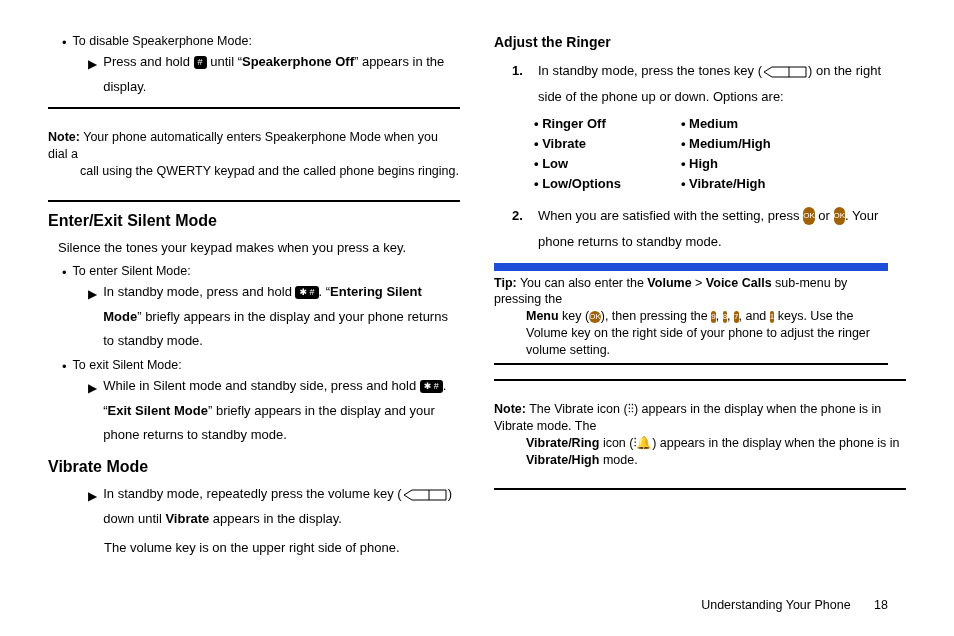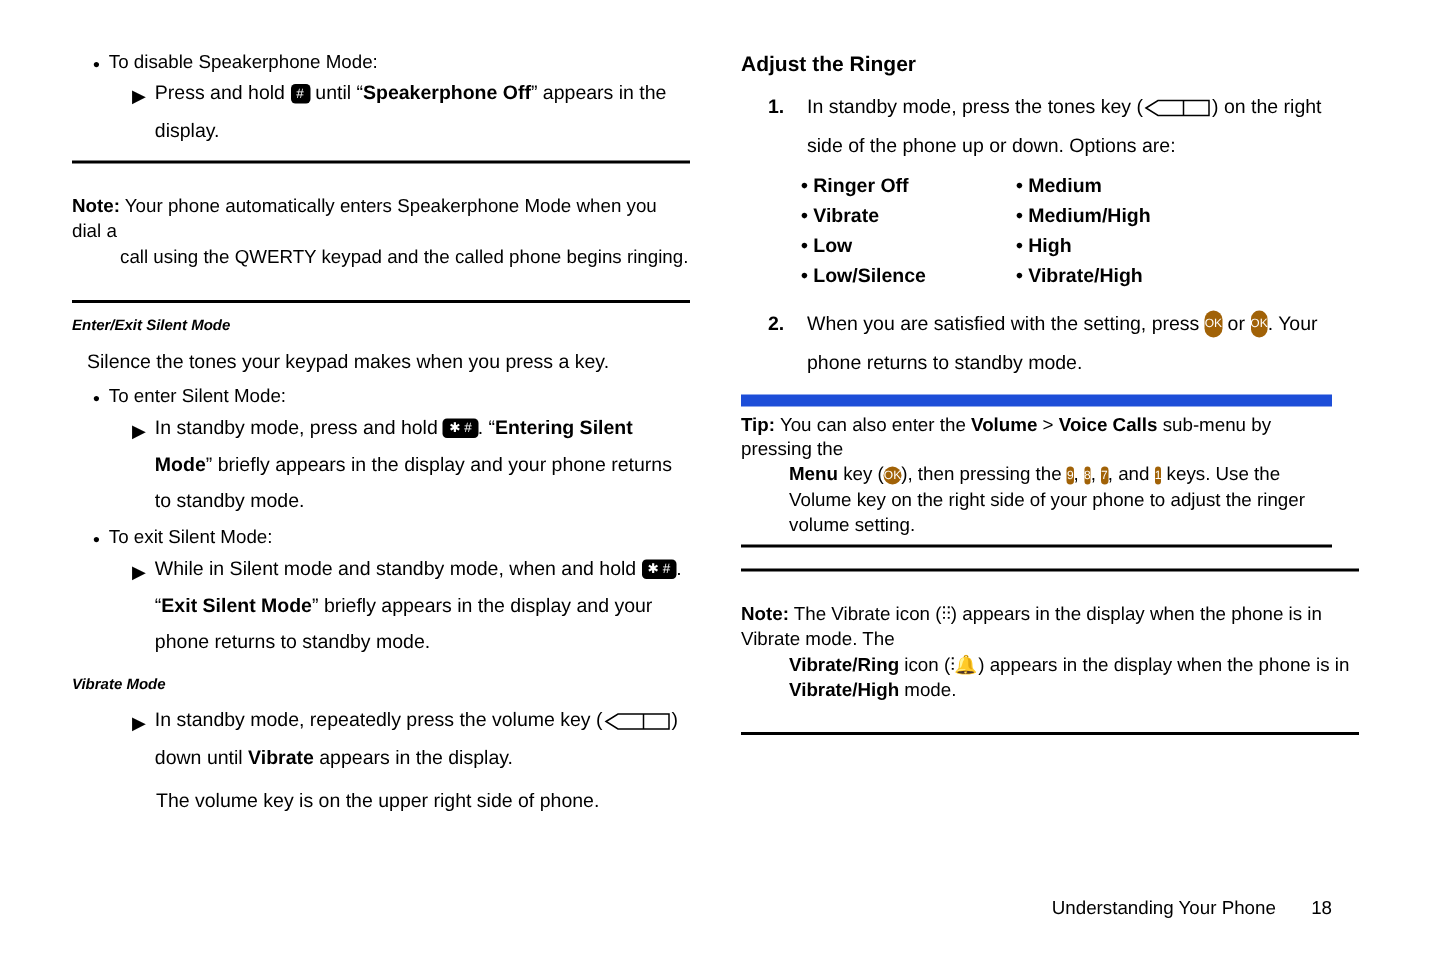--- a/index.html
+++ b/index.html
@@ -16,21 +16,21 @@
     padding:34px 48px 0 48px;
     gap:34px;
   }
   .col{flex:1;min-width:0;}
   .line{line-height:1.9;}
   .bullet-row{display:flex;gap:6px;align-items:flex-start;}
   .bullet-dot{font-size:13px;padding-top:1px;}
   .arrow{font-size:12px;padding-top:3px;}
   .indent1{padding-left:14px;}
   .indent2{padding-left:40px;}
-  .heading{font-weight:bold;font-style:italic;font-size:10px;margin:10px 0 6px 0;}
+  .heading{font-weight:bold;font-size:16px;margin:10px 0 6px 0;}
   .subheading{font-weight:bold;font-size:14px;margin:0 0 8px 0;}
   .note-box{
     border-top:2px solid #000;
     border-bottom:2px solid #000;
     padding:20px 0;
     font-size:12.5px;
     line-height:1.35;
     margin:8px 0 10px 0;
   }
   .note-box .label{font-weight:bold;}
@@ -120,21 +120,21 @@
       </span>
     </div>
 
     <div class="bullet-row indent1 small-bul" style="margin-top:4px">
       <span class="bullet-dot">•</span>
       <span>To exit Silent Mode:</span>
     </div>
     <div class="bullet-row indent2 line">
       <span class="arrow">▶</span>
       <span class="txt">
-        <span>While in Silent mode and standby mode, when and hold </span><span class="key-icon">✱ #</span><span>. “</span><b>Exit Silent Mode</b><span>” briefly appears in the display and your phone returns to standby mode.</span>
+        <span>While in Silent mode and standby side, press and hold </span><span class="key-icon">✱ #</span><span>. “</span><b>Exit Silent Mode</b><span>” briefly appears in the display and your phone returns to standby mode.</span>
       </span>
     </div>
 
     <div class="heading">Vibrate Mode</div>
     <div class="bullet-row indent2 line">
       <span class="arrow">▶</span>
       <span class="txt">
         <span>In standby mode, repeatedly press the volume key (</span><svg class="vol-svg" width="46" height="12">
             <polygon points="2,6 10,1 44,1 44,11 10,11" fill="none" stroke="#000" stroke-width="1"></polygon>
             <line x1="27" y1="1" x2="27" y2="11" stroke="#000"></line>
@@ -157,21 +157,21 @@
             <line x1="27" y1="1" x2="27" y2="11" stroke="#000"></line>
           </svg><span>) on the right side of the phone up or down. Options are:</span>
       </span>
     </div>
 
     <div class="optgrid">
       <ul>
         <li>Ringer Off</li>
         <li>Vibrate</li>
         <li>Low</li>
-        <li>Low/Silence</li>
+        <li>Low/Options</li>
       </ul>
       <ul>
         <li>Medium</li>
         <li>Medium/High</li>
         <li>High</li>
         <li>Vibrate/High</li>
       </ul>
     </div>
 
     <div class="step">

